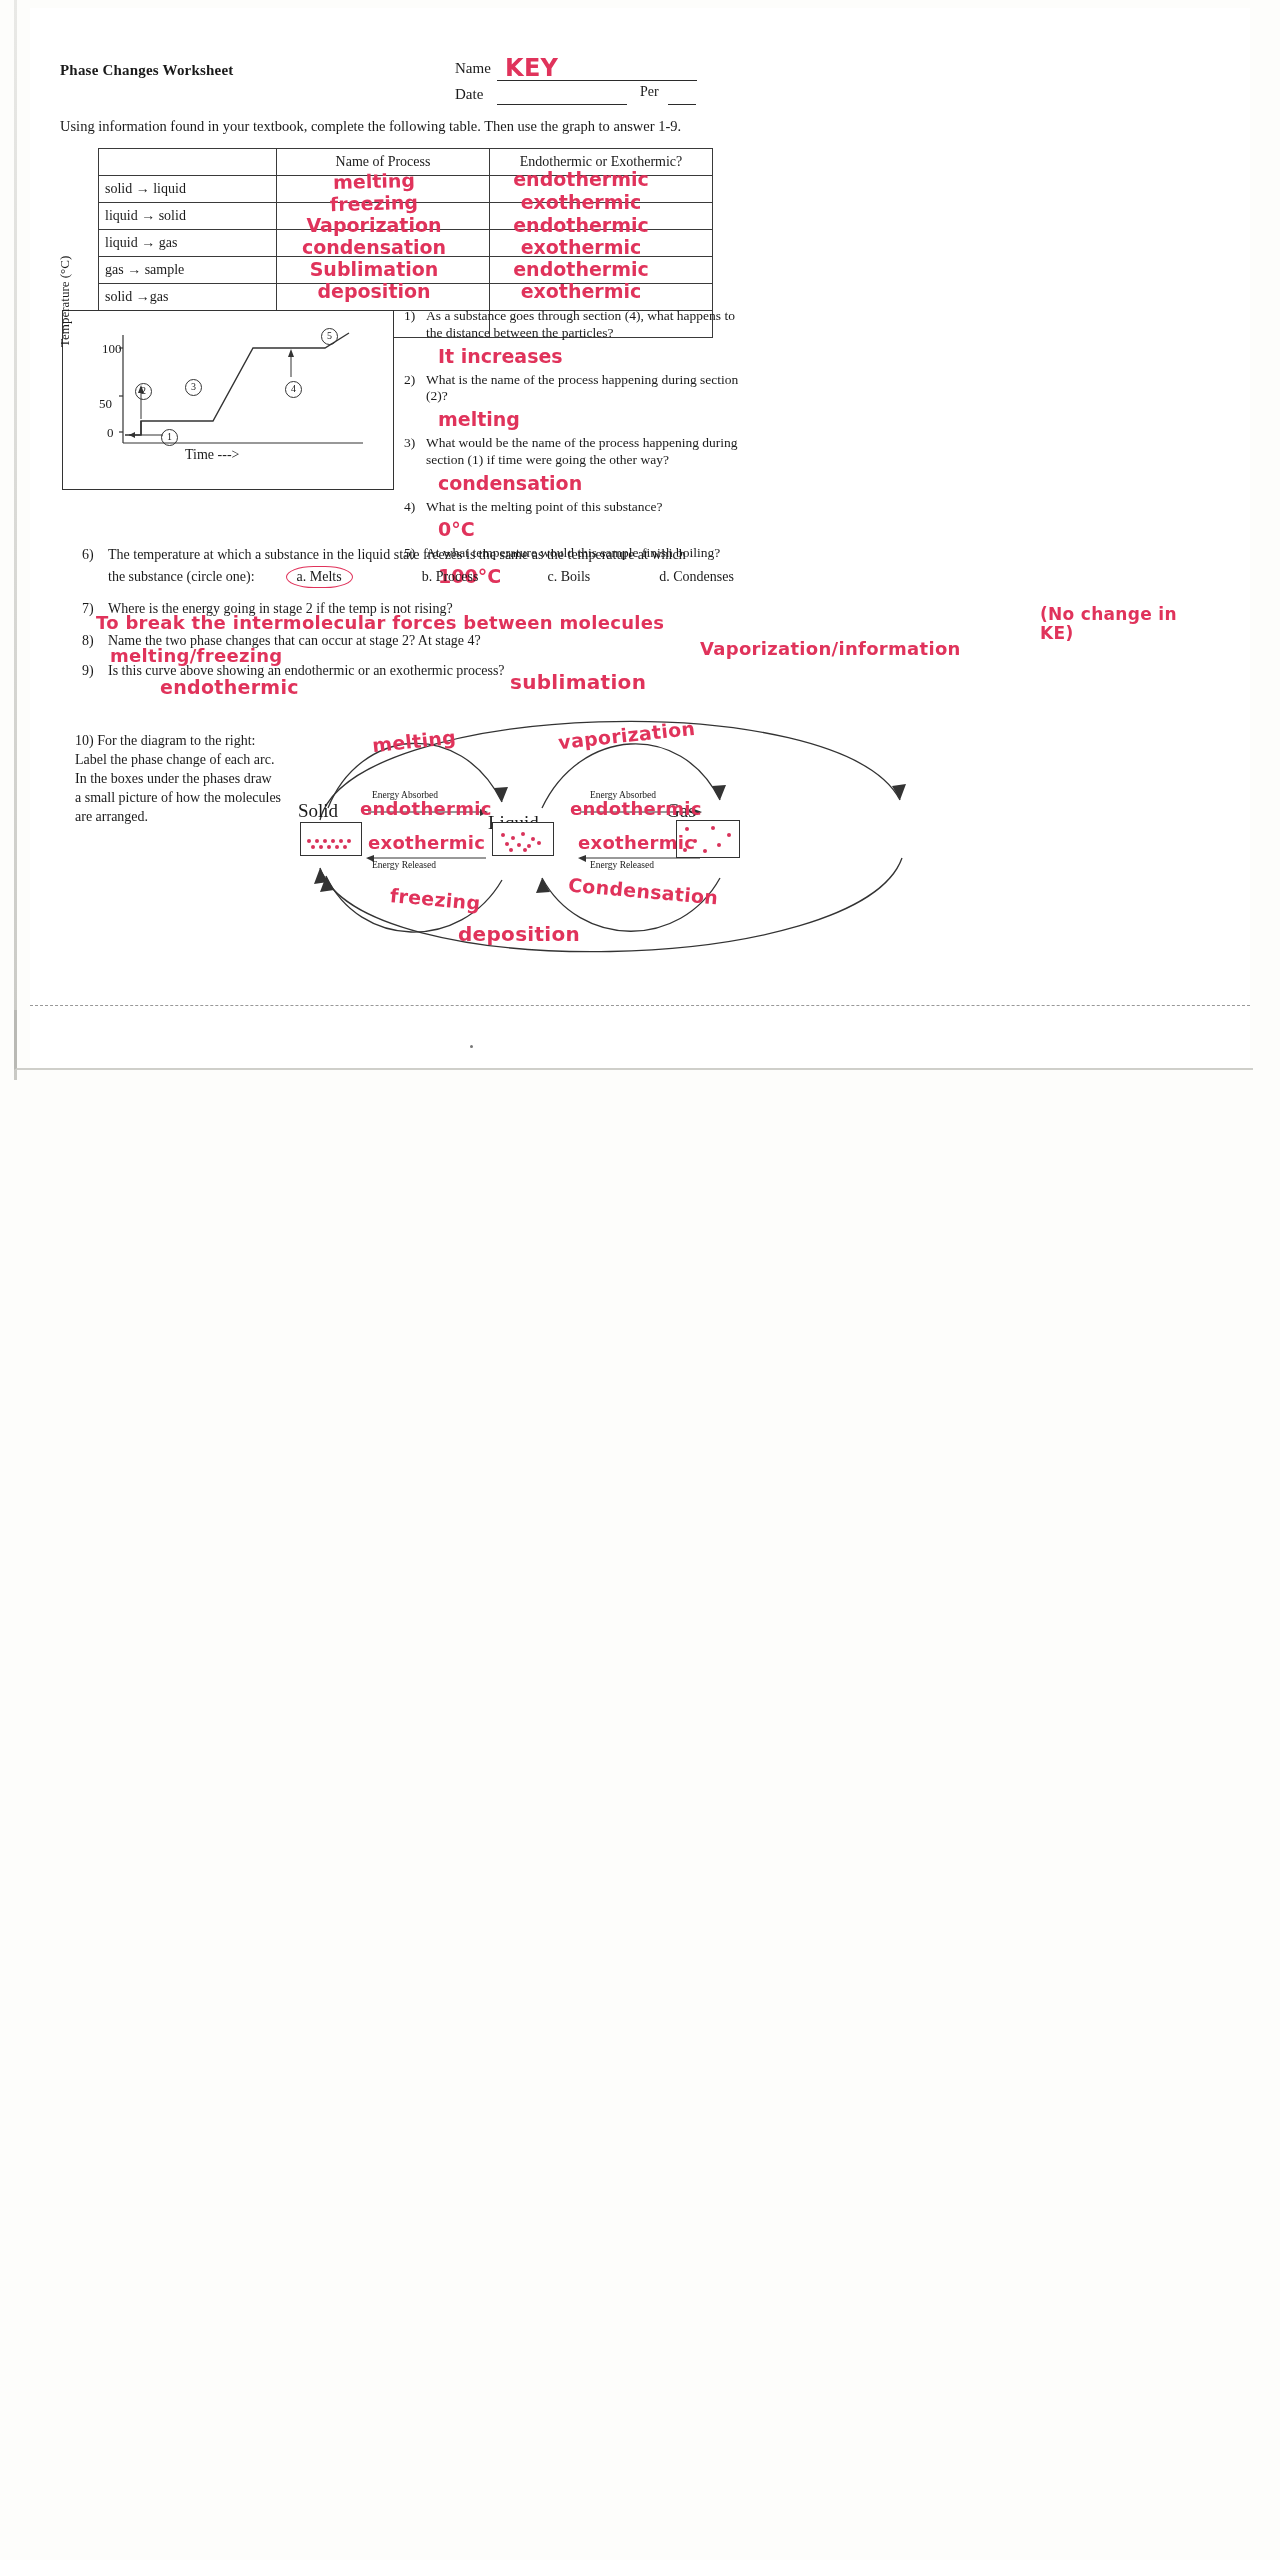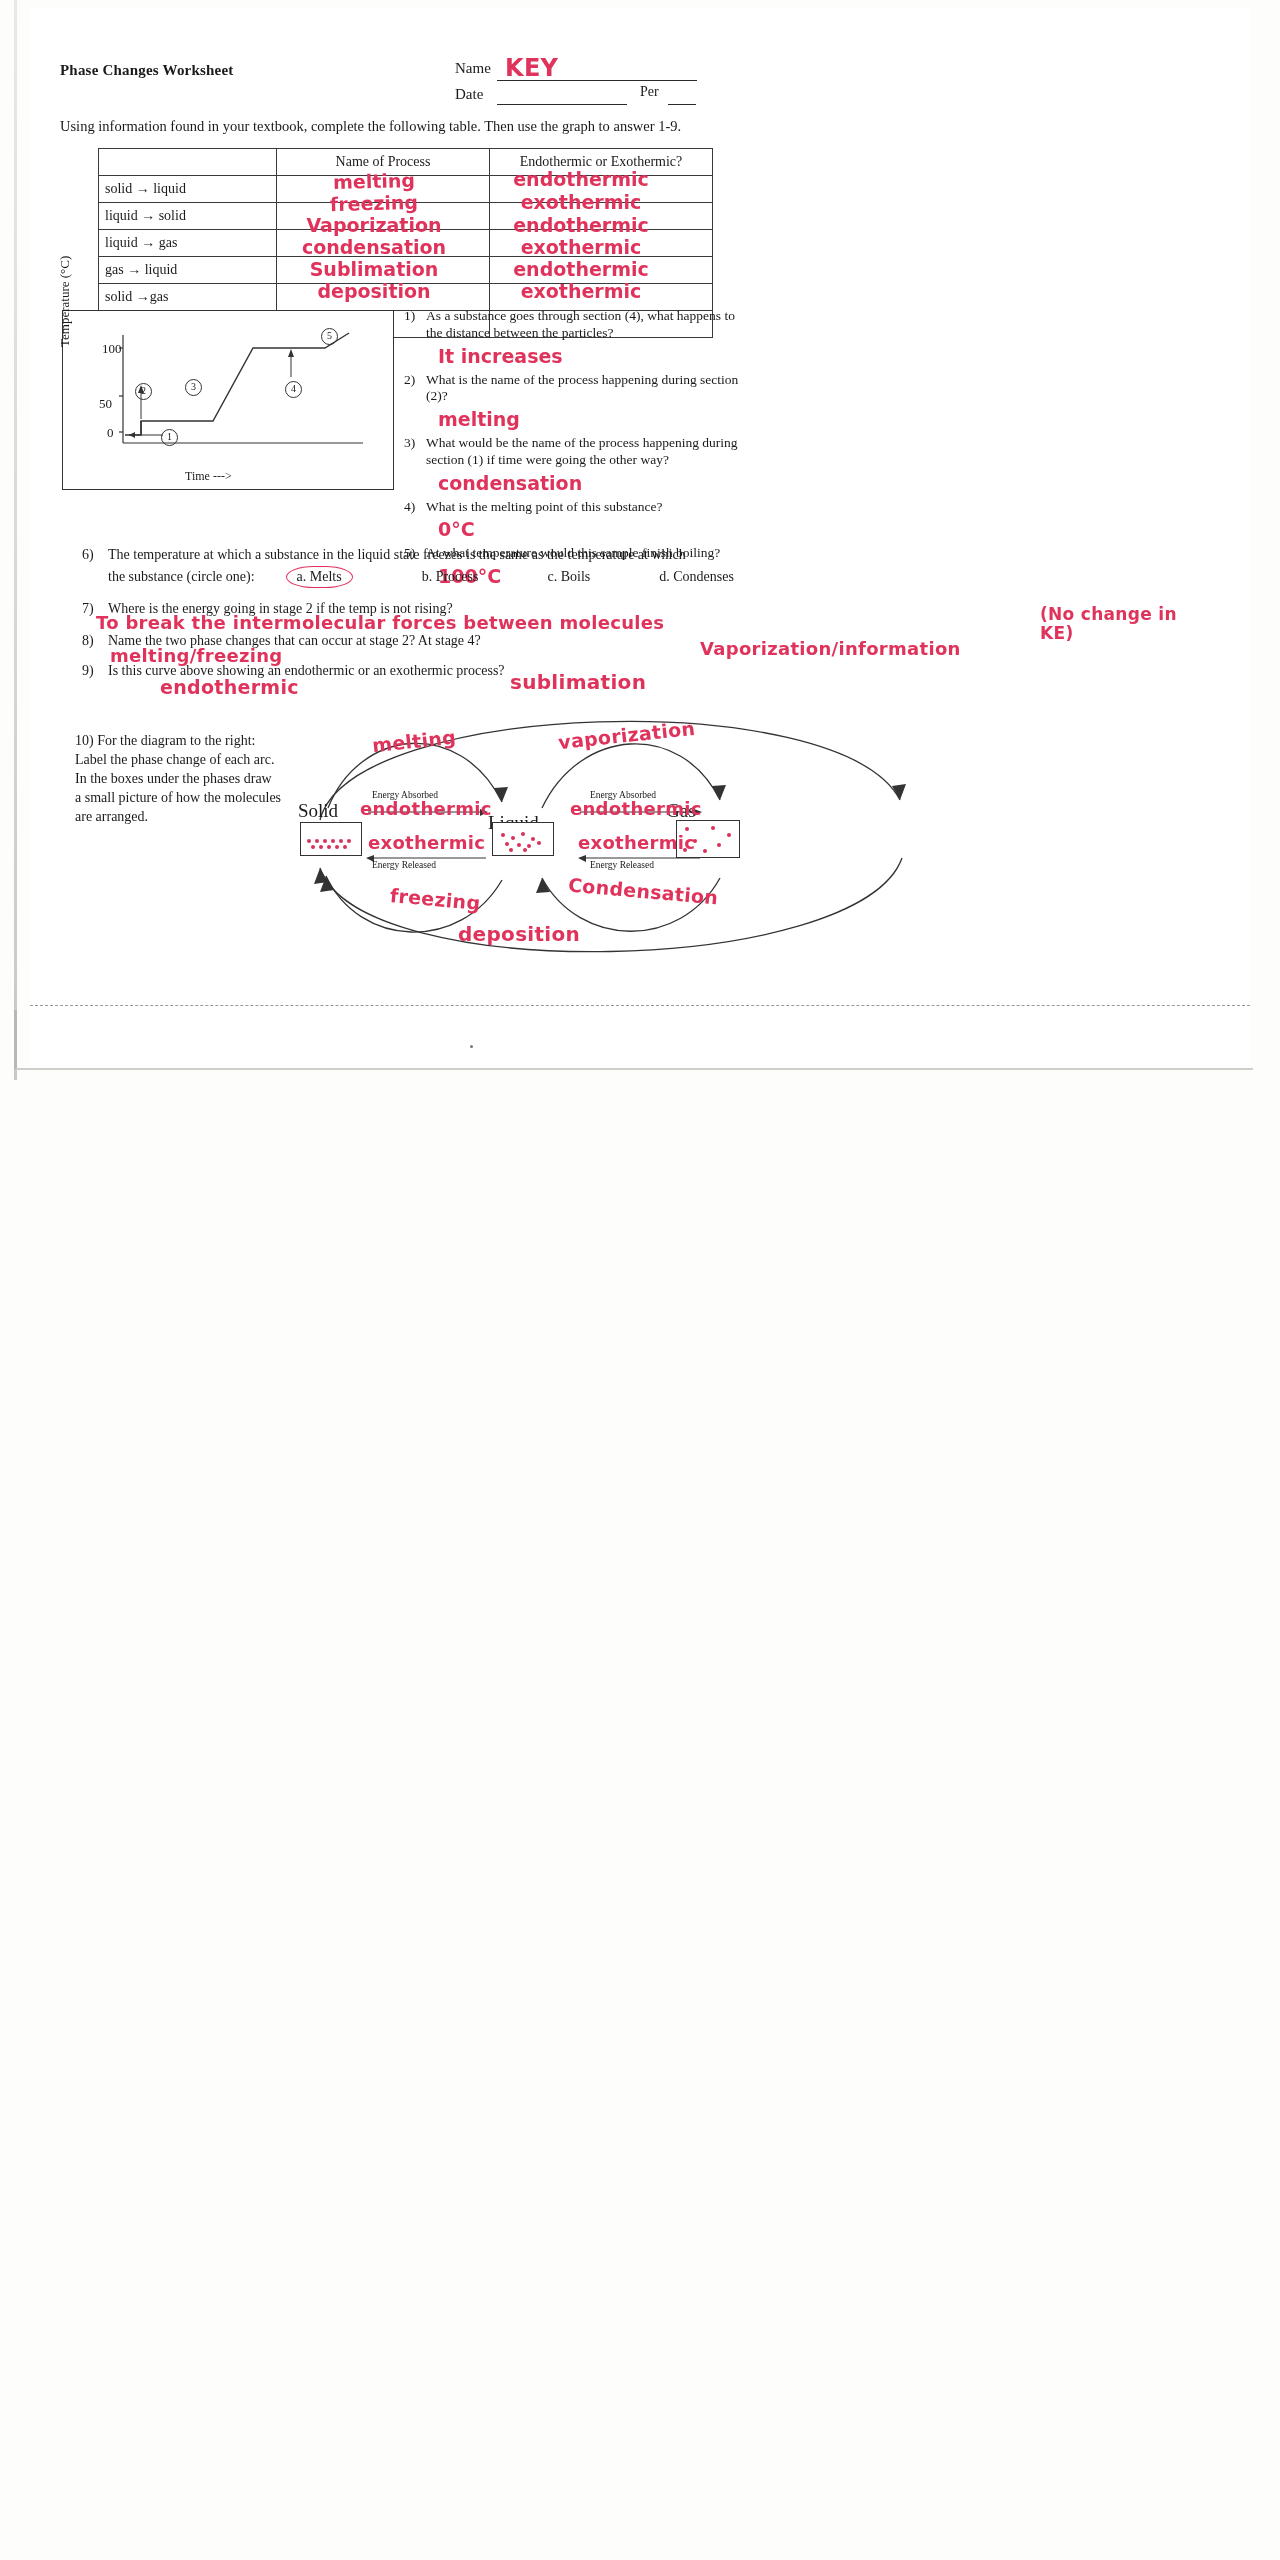--- a/index.html
+++ b/index.html
@@ -25,21 +25,21 @@
   .c2{width:200px;}
   .c3{width:210px;}
   .ans{font-family:"DejaVu Sans",sans-serif;color:#e0335b;font-size:19px;font-weight:600;text-align:center;line-height:1;}
   .tbl-ans-layer{position:absolute;left:98px;top:148px;width:590px;height:150px;pointer-events:none;}
   .tbl-ans-layer div{position:absolute;}
 
   
   .graphbox{position:absolute;left:62px;top:310px;width:330px;height:178px;border:1px solid #333;background:#fff;}
   .ylab{position:absolute;left:-6px;top:36px;transform:rotate(-90deg);transform-origin:left top;font-size:13px;white-space:nowrap;}
   .ytick{position:absolute;font-size:13px;}
-  .timelab{position:absolute;left:122px;top:158px;font-size:12px;}
+  .timelab{position:absolute;left:122px;top:136px;font-size:14px;}
   .circnum{position:absolute;width:15px;height:15px;border:1px solid #333;border-radius:50%;font-size:10px;text-align:center;line-height:14px;}
   svg.gr{position:absolute;left:0;top:0;}
 
   
   .qs{position:absolute;left:404px;top:308px;width:335px;font-size:13.5px;line-height:1.25;}
   .q{position:relative;margin-bottom:3px;padding-left:22px;}
   .q .num{position:absolute;left:0;top:0;}
   .qa{font-family:"DejaVu Sans",sans-serif;color:#e0335b;font-size:19px;font-weight:600;margin:1px 0 3px 34px;}
 
   
@@ -93,21 +93,21 @@
       <td>liquid → solid</td>
       <td></td>
       <td></td>
     </tr>
     <tr>
       <td>liquid → gas</td>
       <td></td>
       <td></td>
     </tr>
     <tr>
-      <td>gas → liquid</td>
+      <td>gas → sample</td>
       <td></td>
       <td></td>
     </tr>
     <tr>
       <td>solid →gas</td>
       <td></td>
       <td></td>
     </tr>
     <tr>
       <td>gas  › solid</td>

